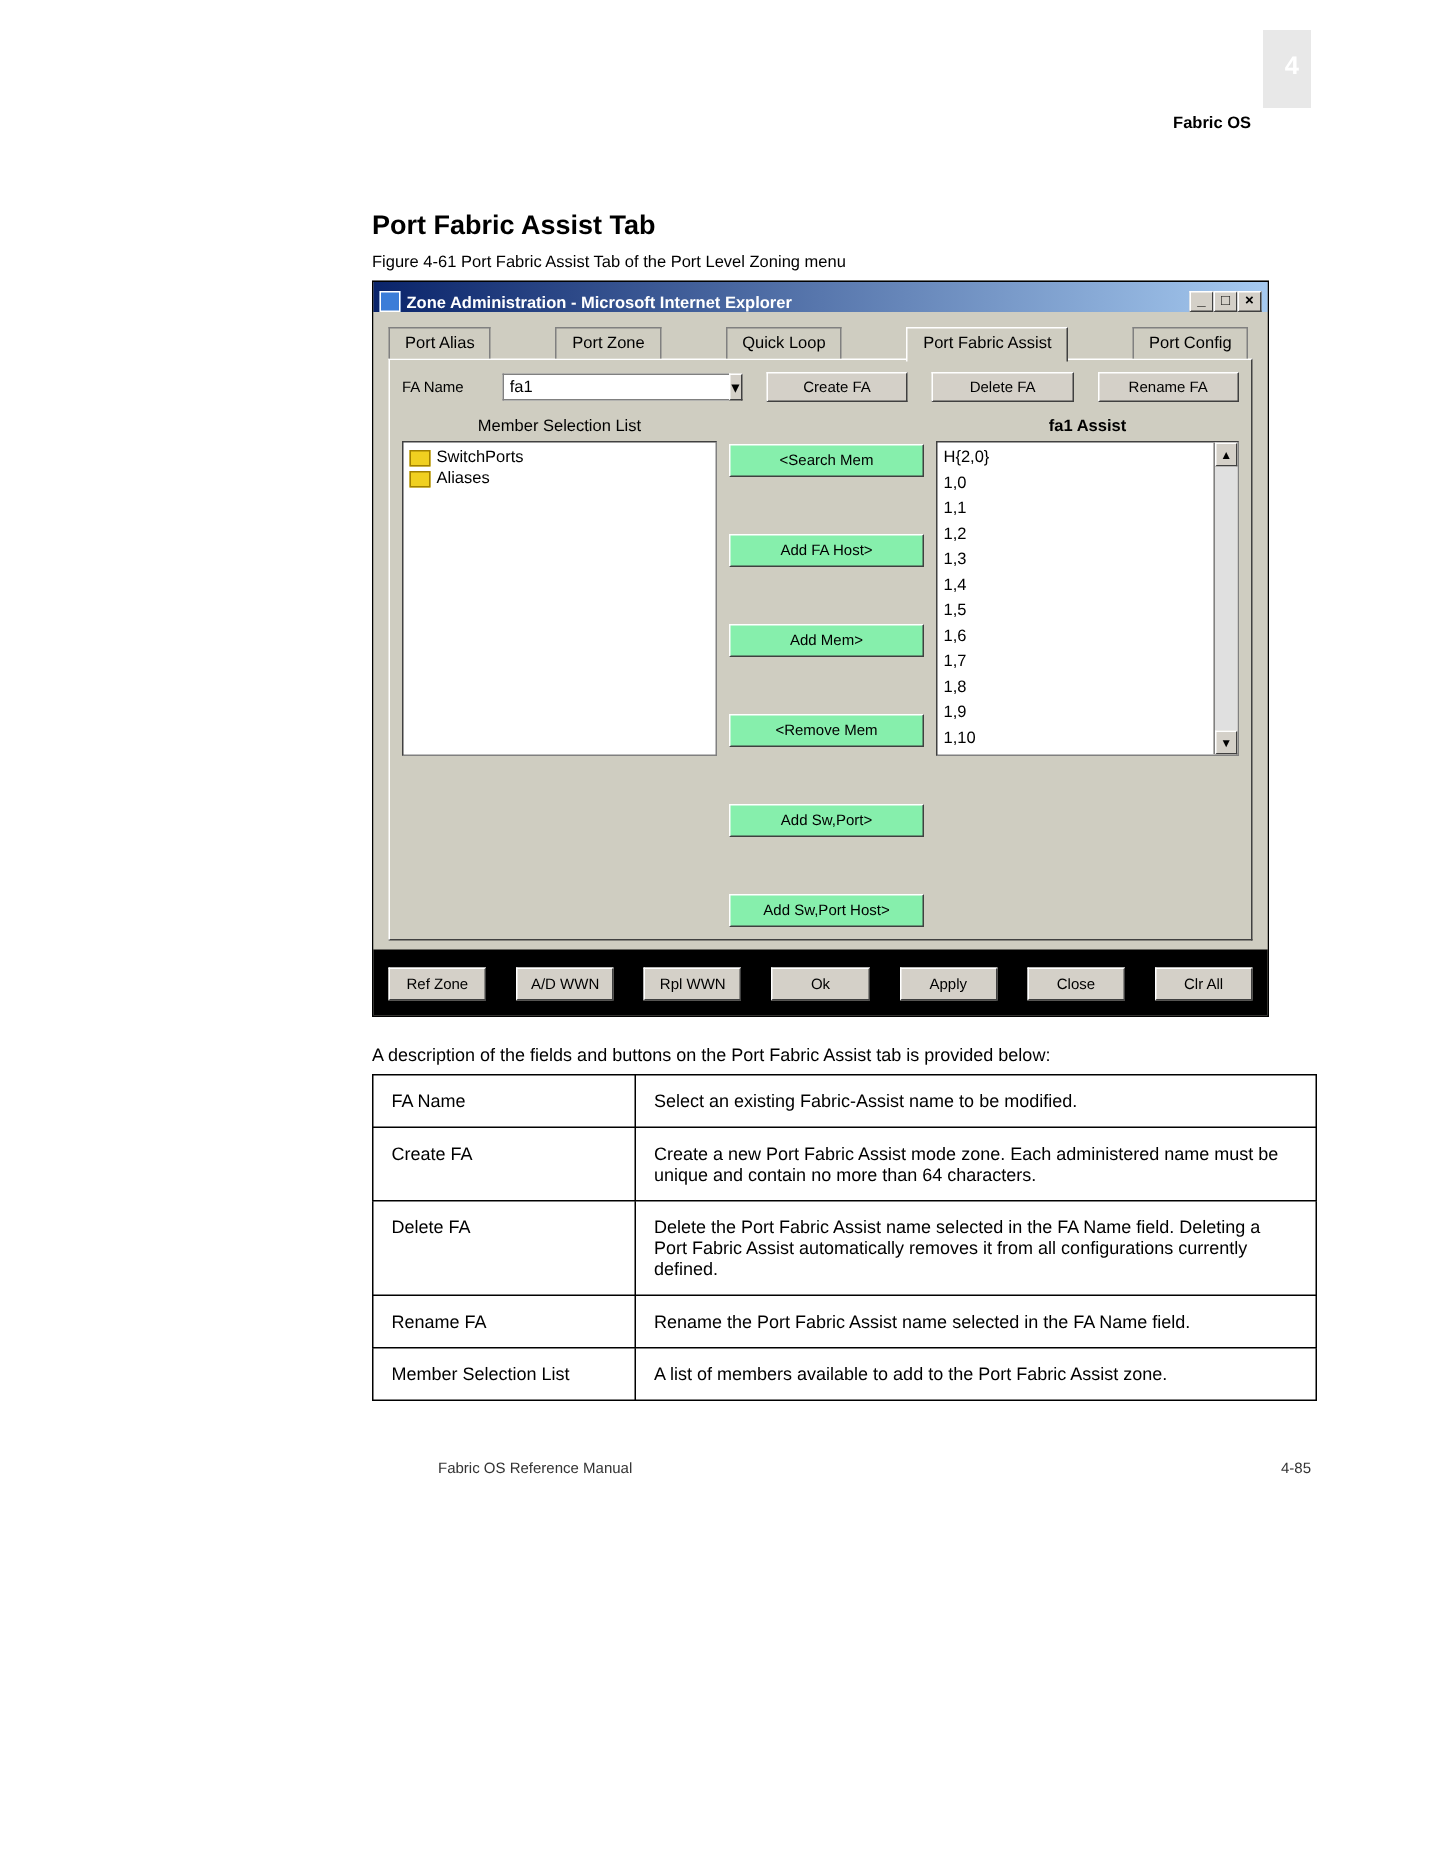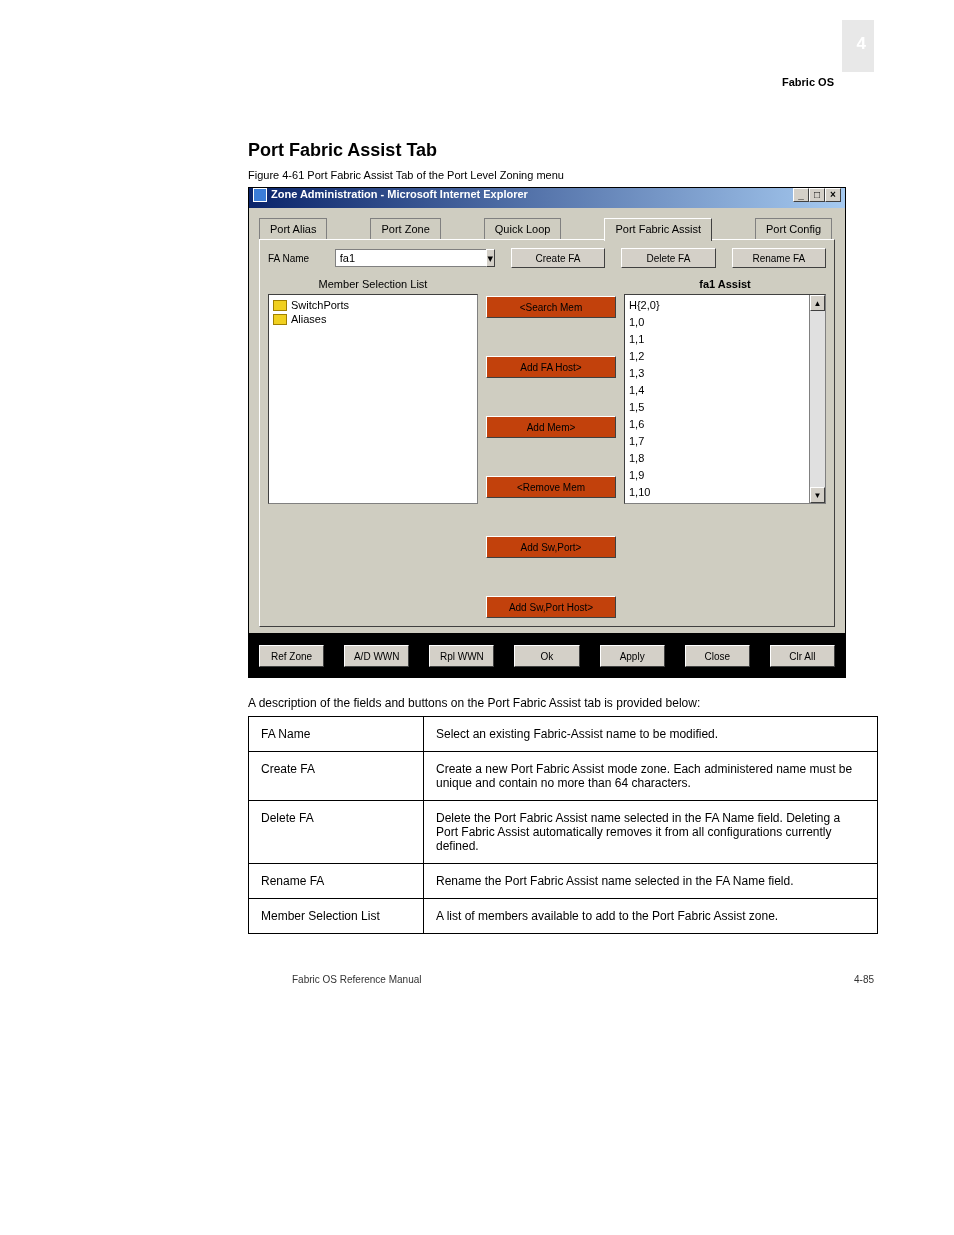--- a/index.html
+++ b/index.html
@@ -54,21 +54,21 @@
     border: 1px solid #000;
     background: #cfcdc1;
     font-family: Tahoma, sans-serif;
     font-size: 11px;
   }
   .titlebar {
     height: 20px;
     background: linear-gradient(to right, #0a246a, #a6caf0);
     color: #fff;
     display: flex;
-    align-items: flex-start;
+    align-items: flex-end;
     padding: 0 4px;
     font-weight: bold;
     font-size: 11px;
   }
   .titlebar .win-icon {
     width: 14px;
     height: 14px;
     margin-right: 4px;
     background: #3b7dd8;
     border: 1px solid #fff;
@@ -213,21 +213,21 @@
     height: 16px;
     background:#d4d0c8;
     border:1px solid #fff;
     border-right-color:#404040; border-bottom-color:#404040;
     display:flex;align-items:center;justify-content:center;
     font-size:8px;
   }
   .scroll .track { flex:1; background:#e0e0e0; }
   .mid-btn {
     height: 22px;
-    background: #c2410c;
+    background: #86efac;
     border: 1px solid #fff;
     border-right-color:#404040; border-bottom-color:#404040;
     font-size: 10px;
     display:flex;align-items:center;justify-content:center;
   }
   .mid-spacer { height: 18px; }
   .bottom-row {
     display: flex;
     gap: 20px;
     padding: 12px 10px 10px 10px;

